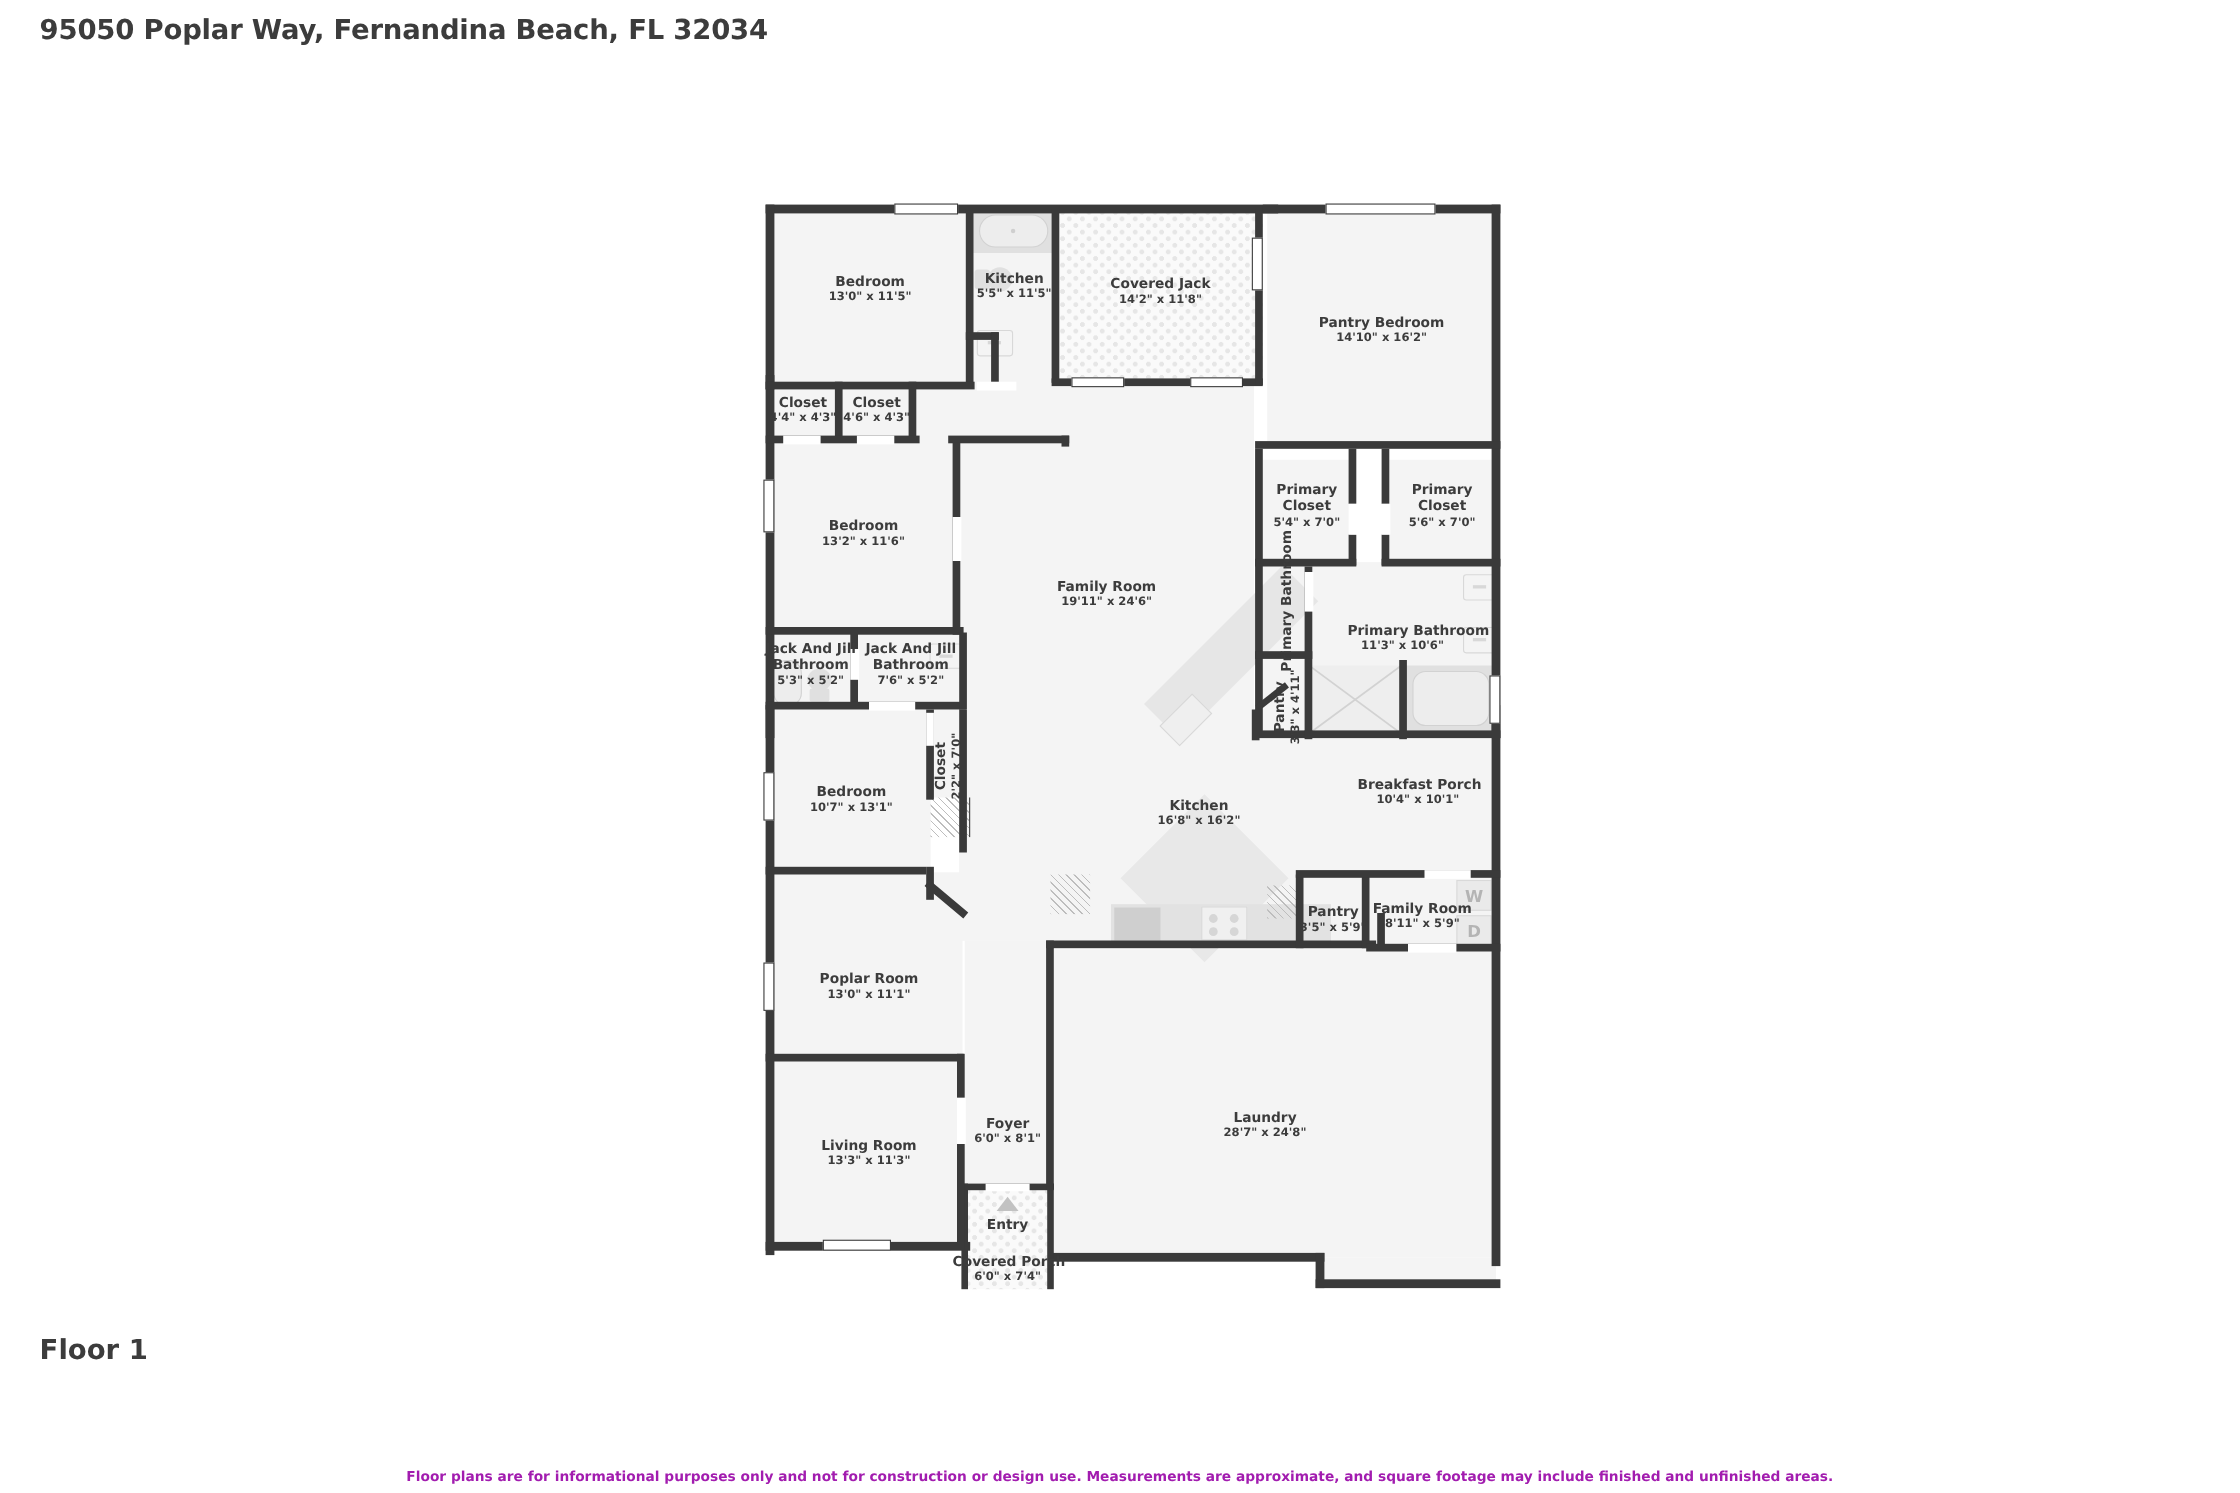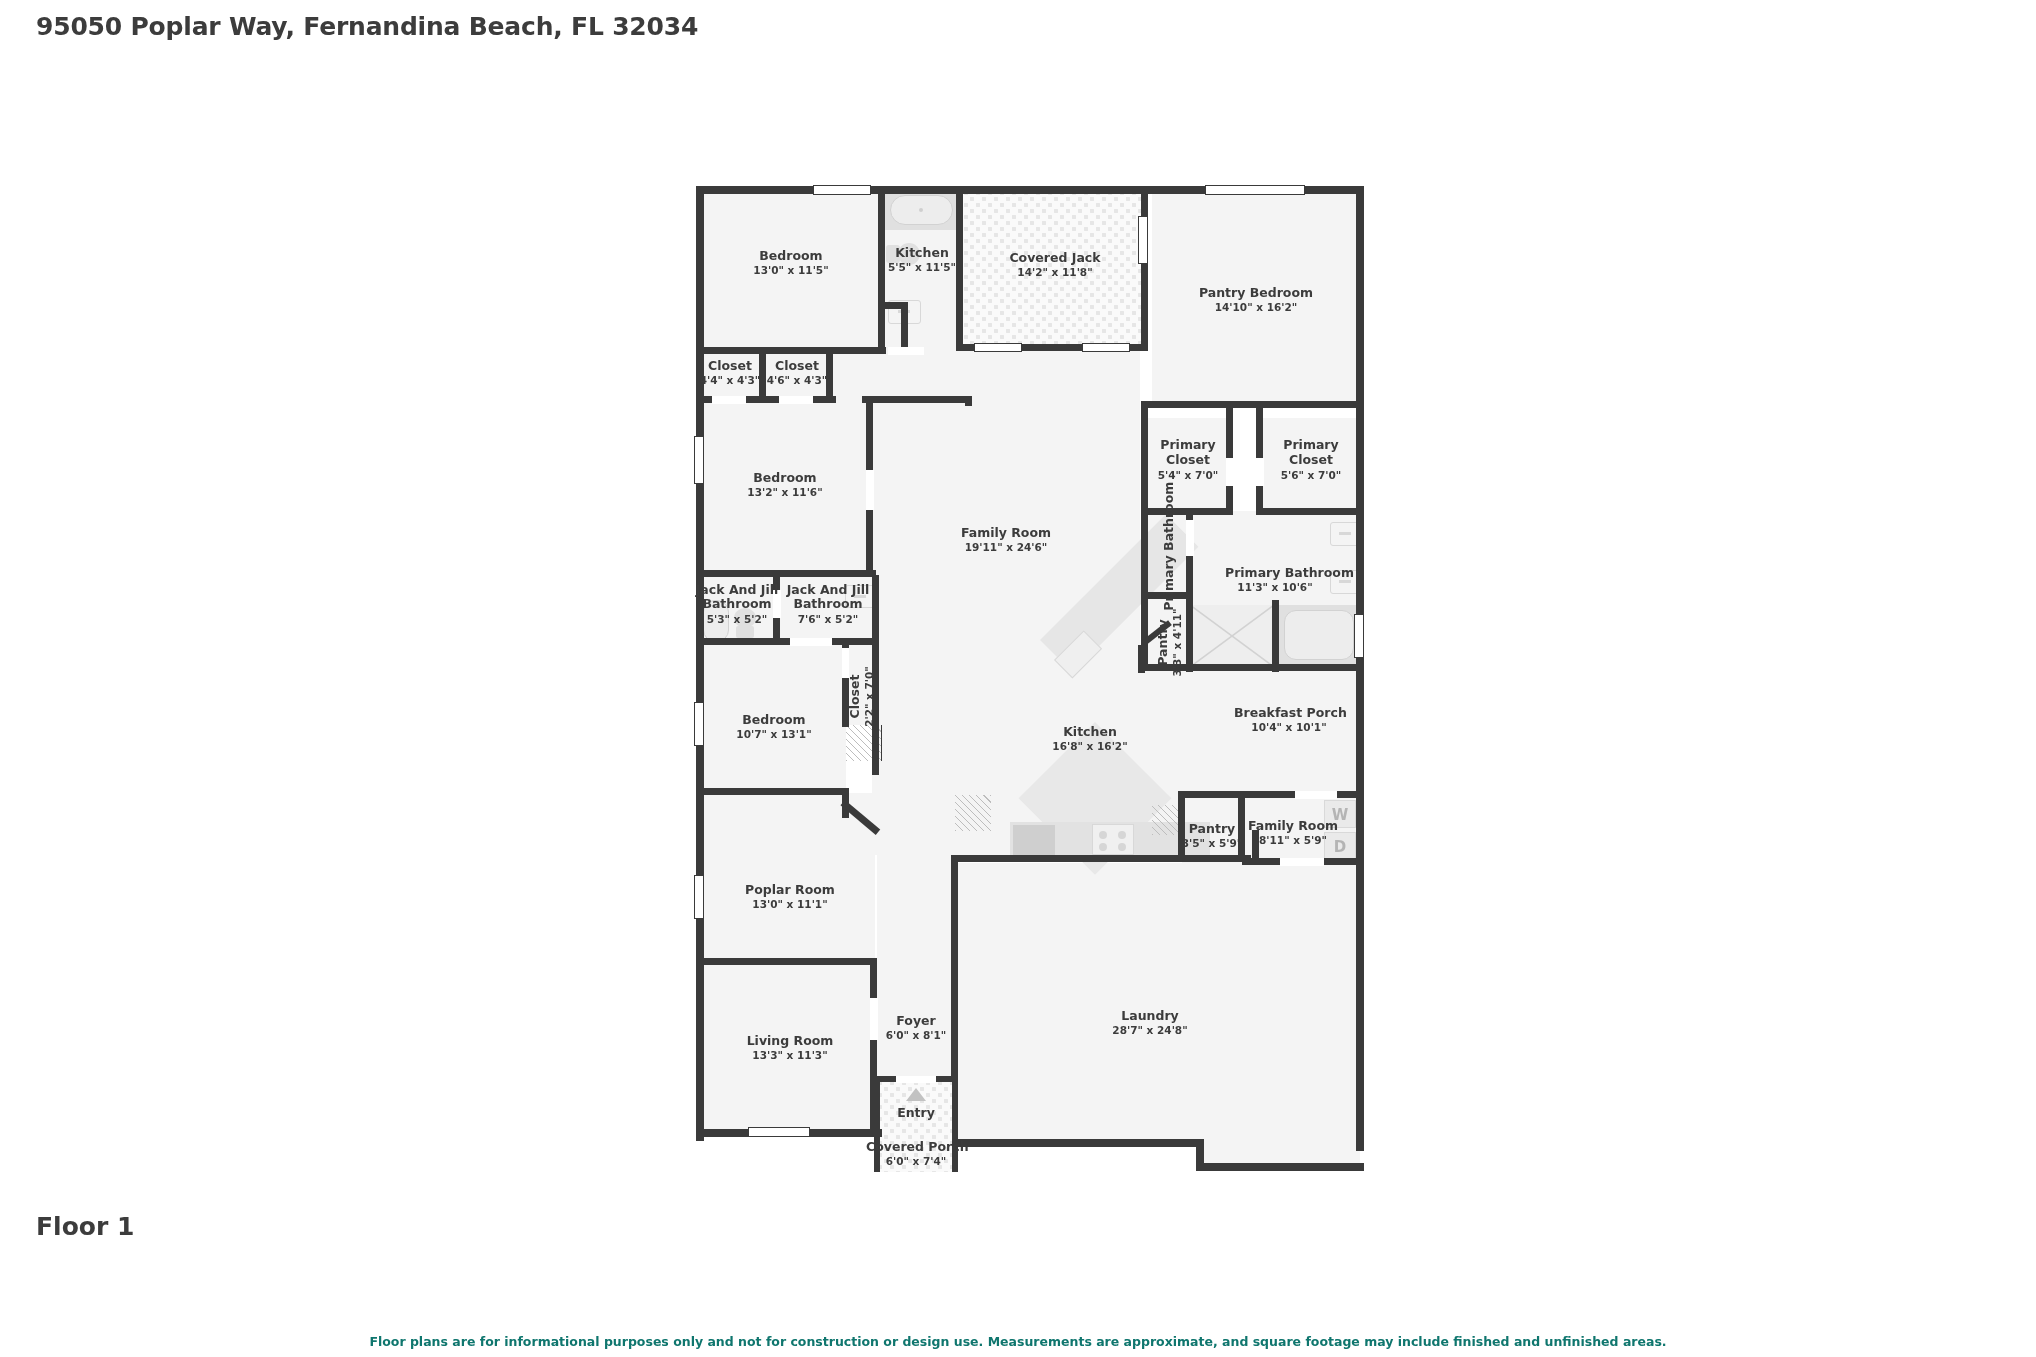--- a/index.html
+++ b/index.html
@@ -1,21 +1,21 @@
 <!DOCTYPE html>
 <html><head>
 <meta charset="utf-8">
 <title>Floor Plan</title>
 <style>
   html,body{margin:0;padding:0;background:#ffffff;}
   body{width:2036px;height:1357px;position:relative;font-family:"DejaVu Sans","Liberation Sans",sans-serif;overflow:hidden;}
 
   #title{position:absolute;left:36px;top:12px;font-size:25px;font-weight:bold;color:#3c3c3c;letter-spacing:-0.2px;}
   #floor-label{position:absolute;left:36px;top:1212px;font-size:25px;font-weight:bold;color:#3c3c3c;}
-  #disclaimer{position:absolute;left:0;top:1334px;width:2036px;text-align:center;font-size:12.5px;font-weight:bold;color:#0f766e;}
+  #disclaimer{position:absolute;left:0;top:1334px;width:2036px;text-align:center;font-size:12.5px;font-weight:bold;color:#a21caf;}
 
   #plan{position:absolute;left:0;top:0;width:2036px;height:1357px;}
 
   
   .room{position:absolute;background:#f4f4f4;box-sizing:border-box;}
   .wall{position:absolute;background:#3a3a3a;}
   .door-gap{position:absolute;background:#ffffff;}
   .win{position:absolute;background:#ffffff;border:1.6px solid #3a3a3a;box-sizing:border-box;}
 
   .lbl{position:absolute;text-align:center;color:#3c3c3c;line-height:1.22;white-space:nowrap;}

